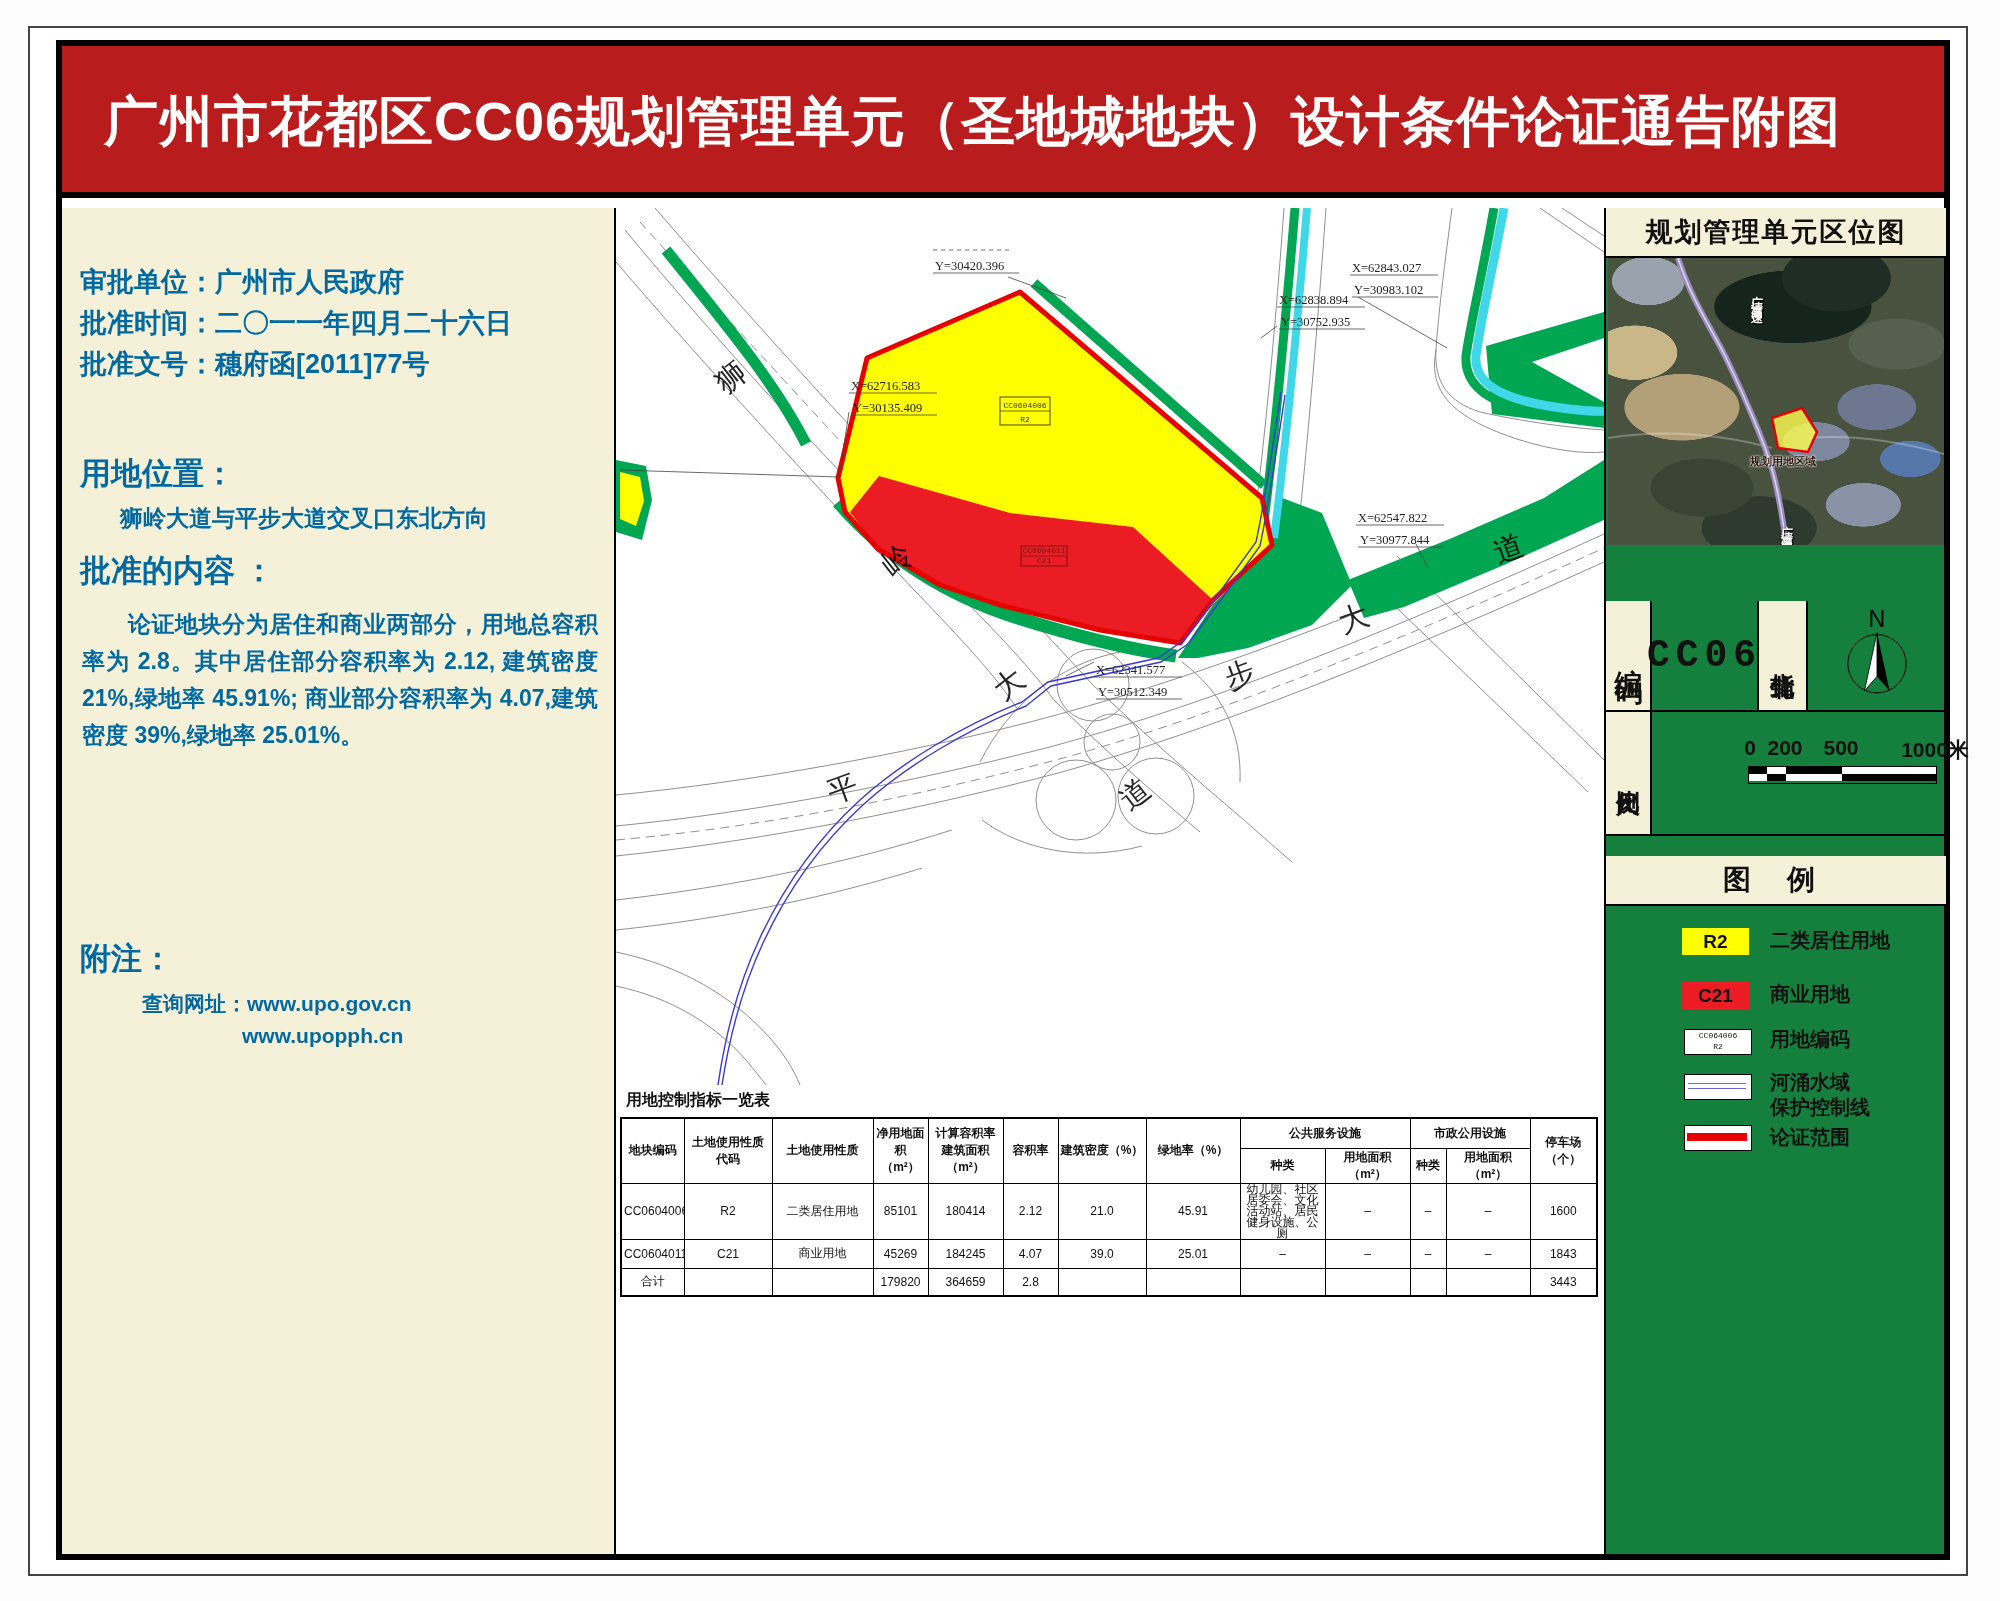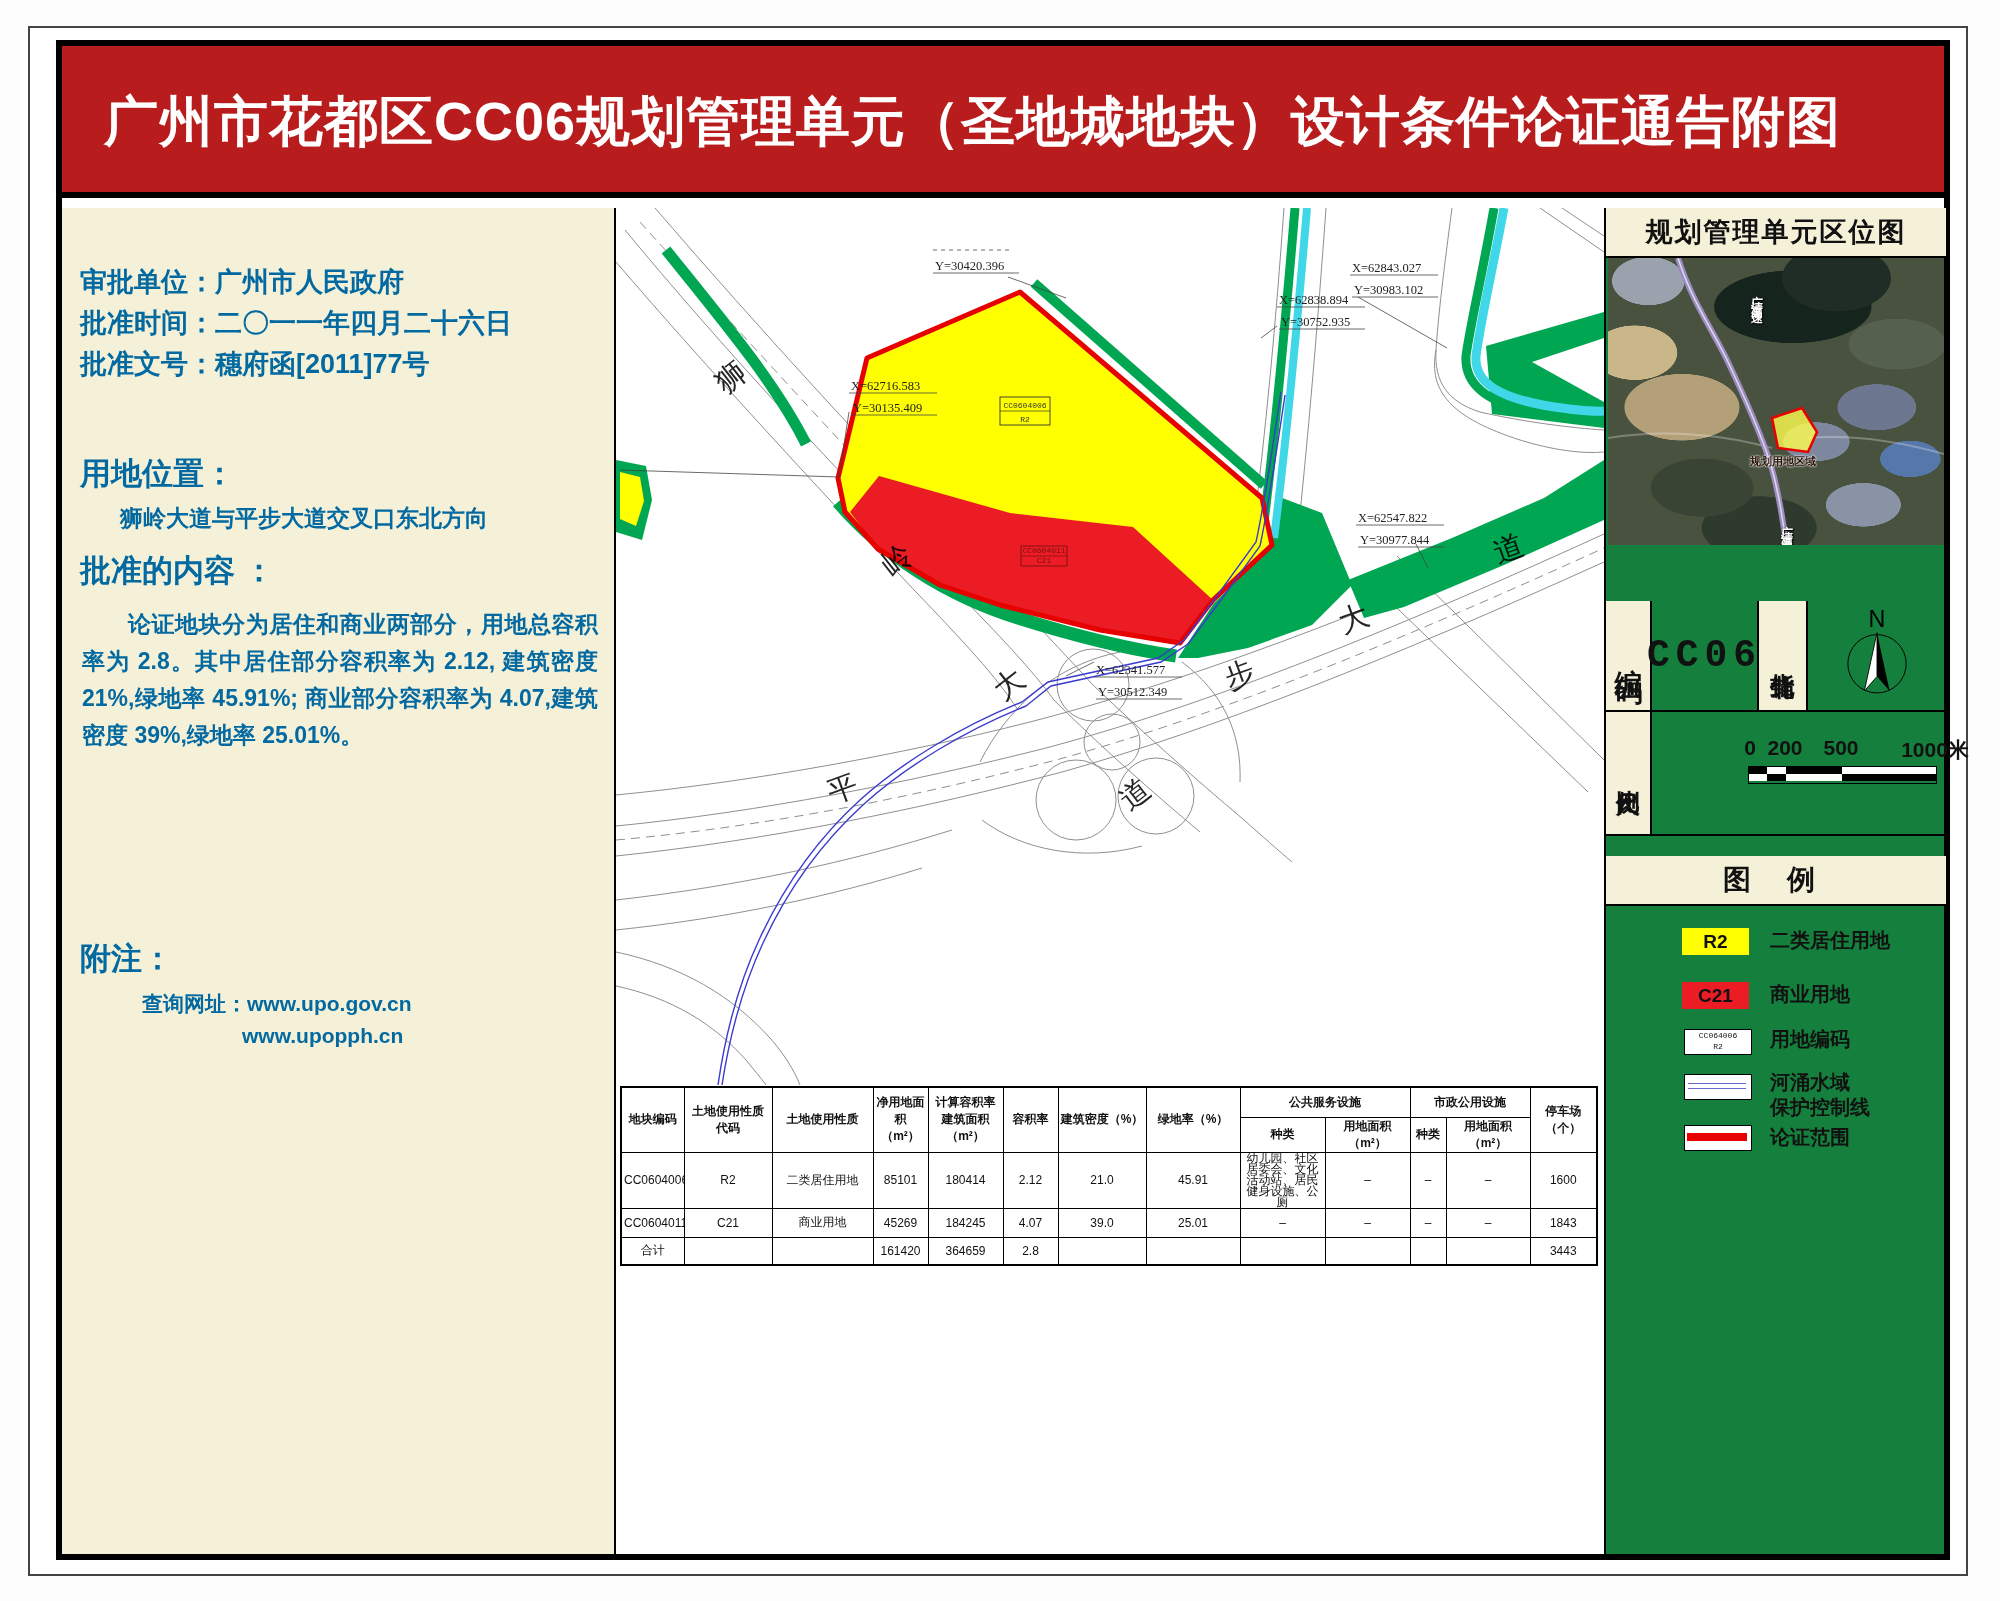--- a/index.html
+++ b/index.html
@@ -229,20 +229,21 @@
       <text x="1025" y="408" font-size="8" fill="#333333" text-anchor="middle" font-family="&quot;Liberation Mono&quot;,monospace">CC0604006</text>
       <text x="1025" y="421.5" font-size="8" fill="#333333" text-anchor="middle" font-family="&quot;Liberation Mono&quot;,monospace">R2</text>
       <rect x="1021" y="546" width="46" height="20" fill="none" stroke="#7a1010" stroke-width="0.9"></rect>
       <line x1="1021" y1="556" x2="1067" y2="556" stroke="#7a1010" stroke-width="0.7"></line>
       <text x="1044" y="553" font-size="8" fill="#7a1010" text-anchor="middle" font-family="&quot;Liberation Mono&quot;,monospace">CC0604011</text>
       <text x="1044" y="562.5" font-size="8" fill="#7a1010" text-anchor="middle" font-family="&quot;Liberation Mono&quot;,monospace">C21</text>
     </g>
 </svg>
 
 <div class="abs tbl-wrap">
+  <div class="tbl-title">用地控制指标一览表</div>
   <table class="ind" id="ind-table">
       <colgroup>
         <col style="width: 63px;">
         <col style="width: 88px;">
         <col style="width: 101px;">
         <col style="width: 55px;">
         <col style="width: 75px;">
         <col style="width: 55px;">
         <col style="width: 88px;">
         <col style="width: 94px;">
@@ -303,21 +304,21 @@
           <td class="c-big">–</td>
           <td class="c-big">–</td>
           <td class="c-big">–</td>
           <td class="c-big">–</td>
           <td class="c-big">1843</td>
         </tr>
         <tr style="height: 28px;">
           <td class="c-id">合计</td>
           <td class="c-mid"></td>
           <td class="c-mid"></td>
-          <td class="c-big">161420</td>
+          <td class="c-big">179820</td>
           <td class="c-big">364659</td>
           <td class="c-big">2.8</td>
           <td class="c-big"></td>
           <td class="c-big"></td>
           <td class="c-big"></td>
           <td class="c-big"></td>
           <td class="c-big"></td>
           <td class="c-big"></td>
           <td class="c-big">3443</td>
         </tr>

